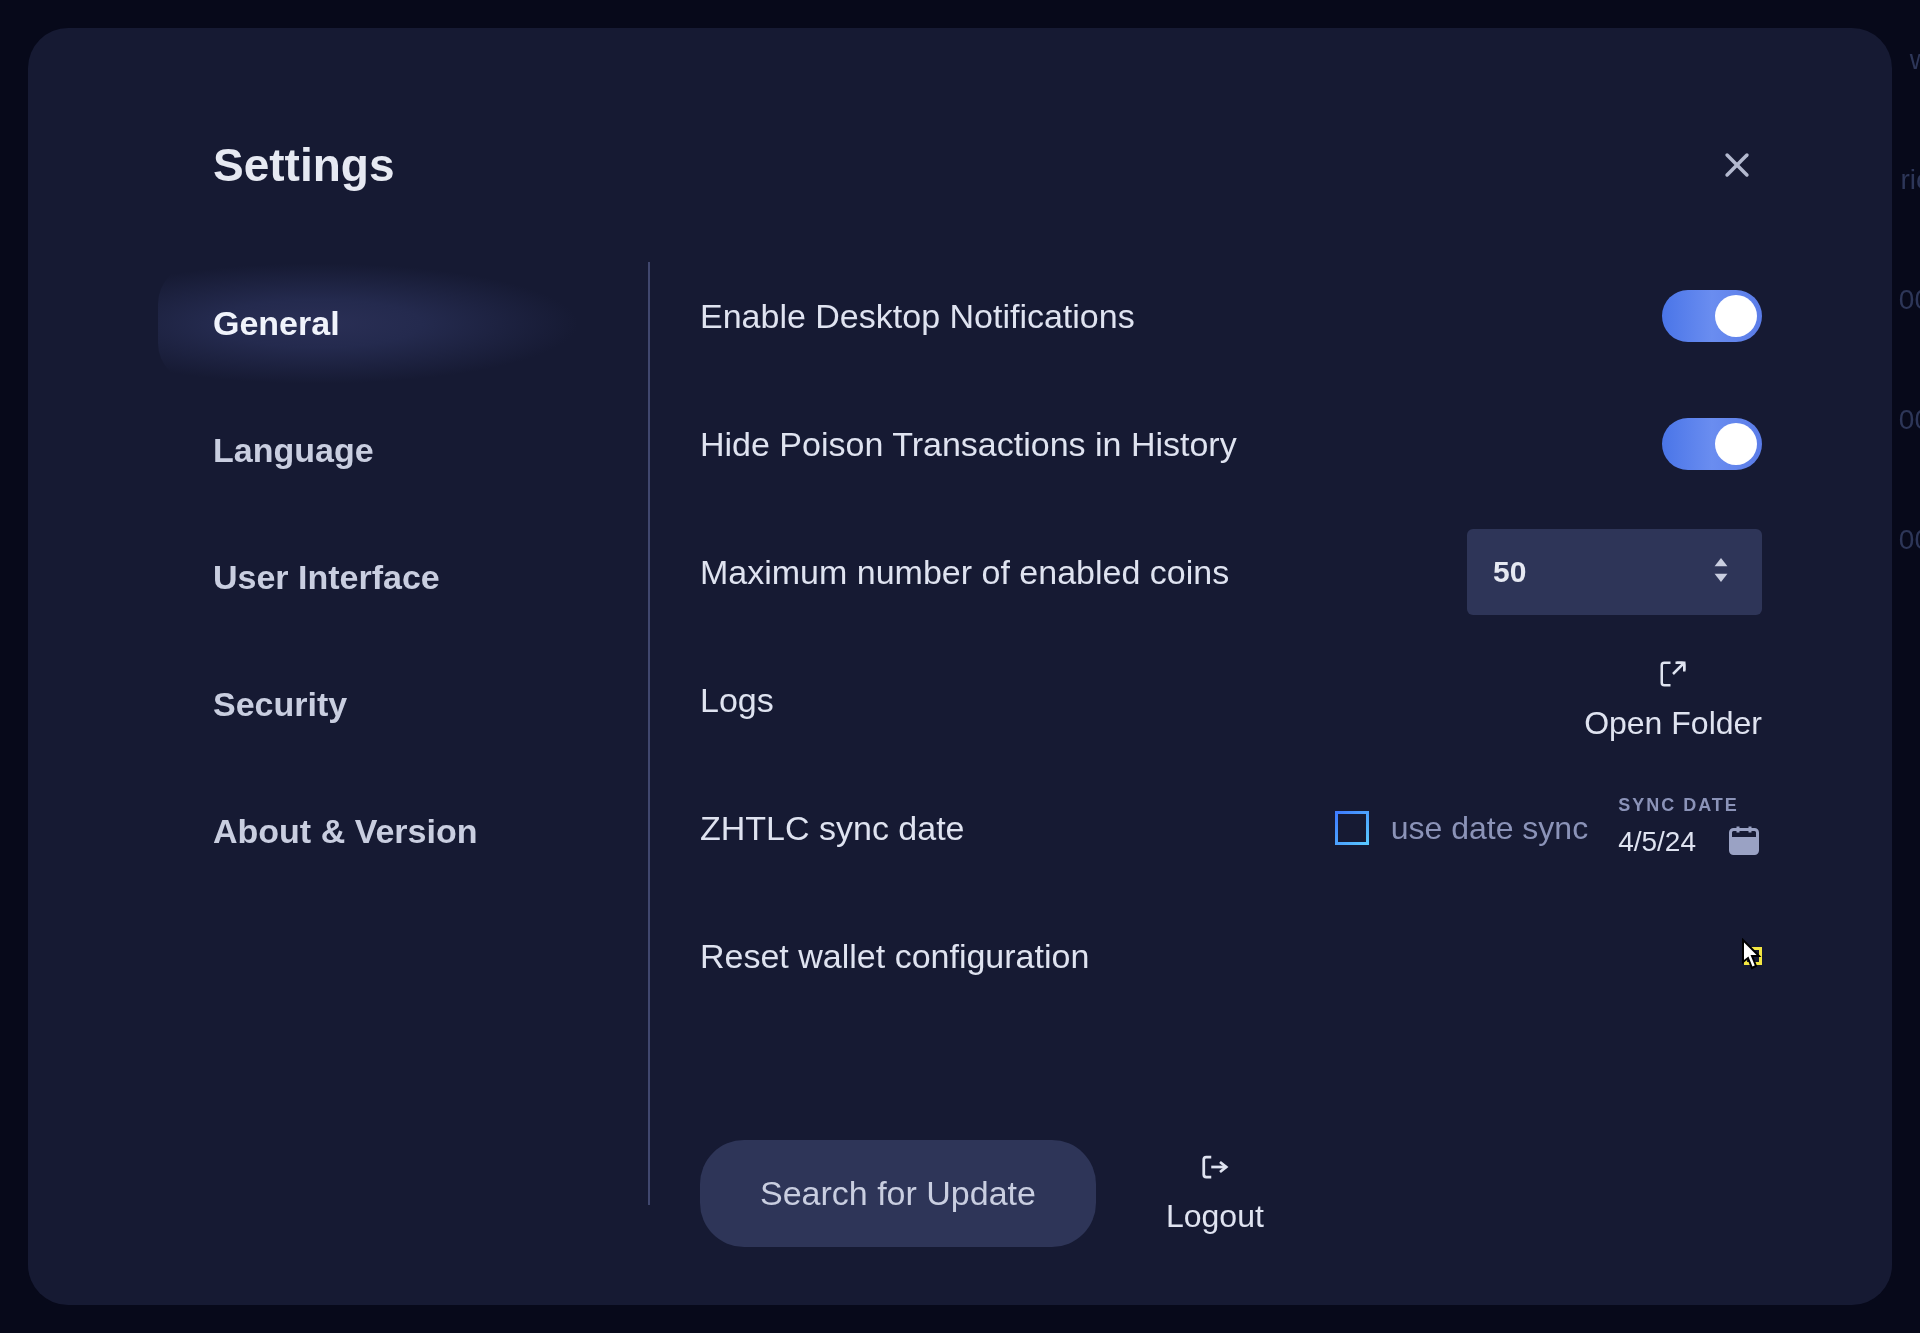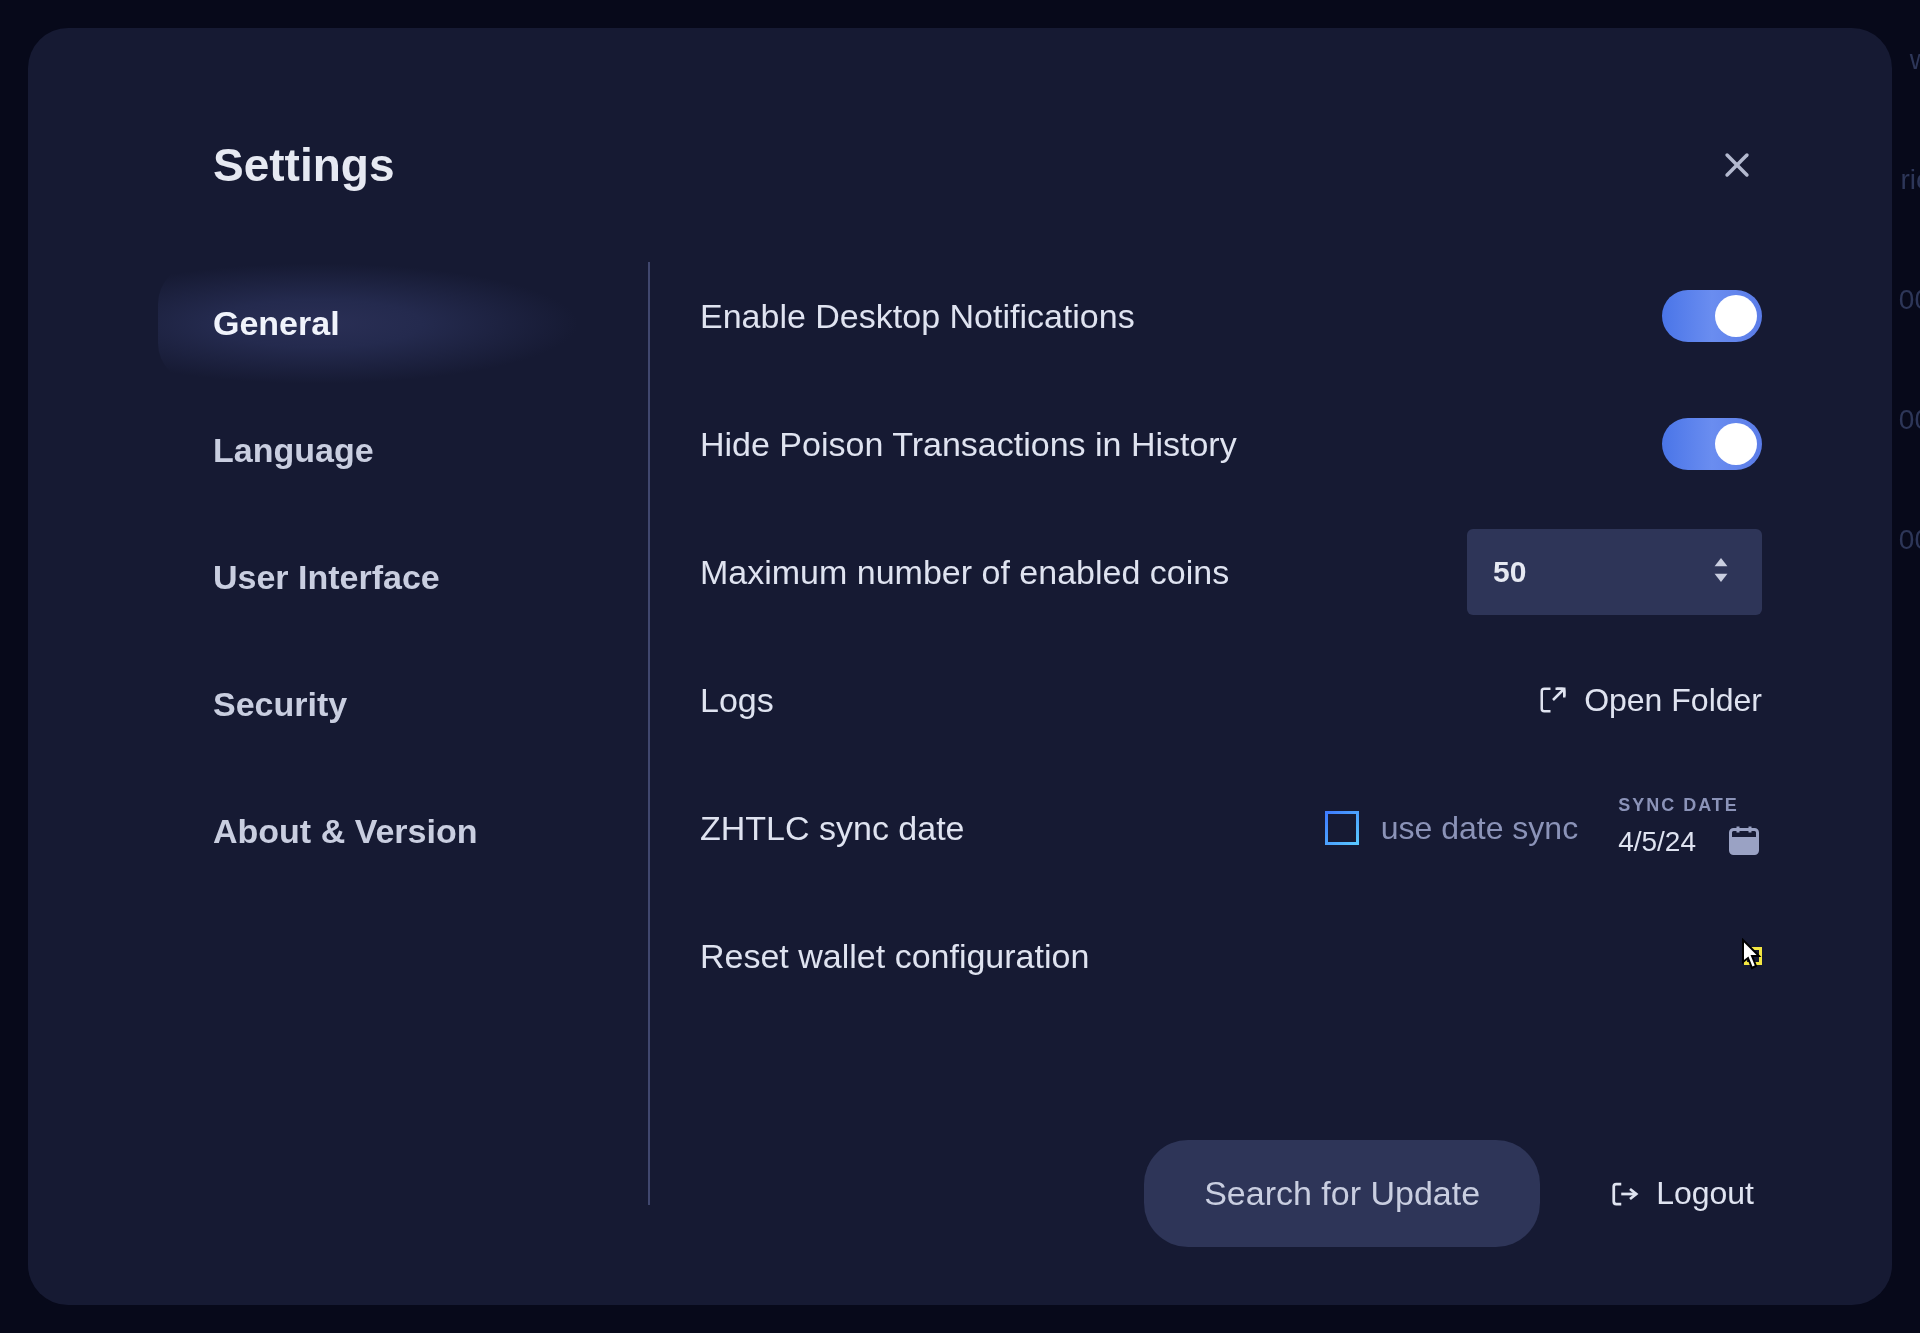--- a/index.html
+++ b/index.html
@@ -128,26 +128,26 @@
   }
   .spinner-value {
     font-size: 30px;
     font-weight: 700;
     color: #e6e9f2;
   }
   .spinner-arrows svg { width: 22px; height: 30px; color: #c9cee0;}
   
   .link-btn {
     display: flex; align-items: center; gap: 16px;
-    font-size: 32px; color: #dfe3f0; cursor: pointer;
+    font-size: 32px; color: #dfe3f0; cursor: pointer; flex-direction: column;
   }
   .link-btn svg { width: 30px; height: 30px; }
   
   .zhtlc-right {
-    display: flex; align-items: center; gap: 40px;
+    display: flex; align-items: center; gap: 30px;
   }
   .checkbox {
     width: 34px; height: 34px;
     border: 3px solid;
     border-radius: 8px;
     border-image: linear-gradient(135deg,#3e7bff,#59c8ff) 1;
     border-color: #4e8eff;
   }
   .check-label { font-size: 32px; color: #8b93b8; }
   .date-box { display:flex; flex-direction:column; gap:6px; }
@@ -172,21 +172,20 @@
     position: relative;
   }
   .cursor {
     position: absolute;
     bottom: -12px; right: -6px;
     width: 32px; height: 36px;
   }
   
   .footer {
     display: flex;
-    justify-content: flex-end;
     align-items: center;
     gap: 70px;
     padding-top: 120px;
     padding-right: 8px;
   }
   .pill-btn {
     background: #2e3558;
     color: #c9cee0;
     font-size: 34px;
     font-weight: 500;

